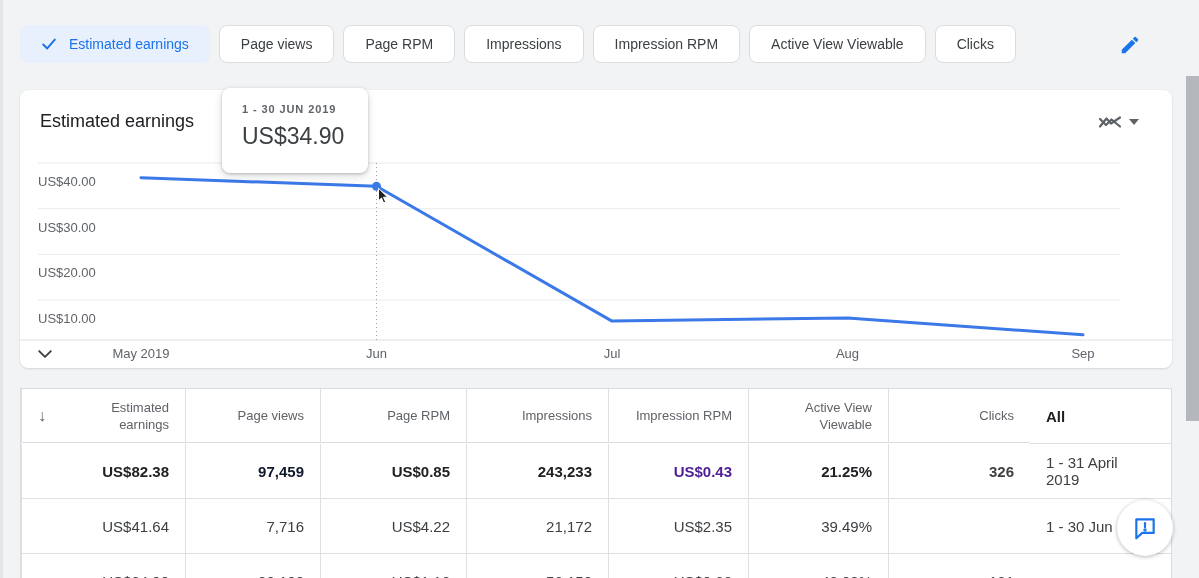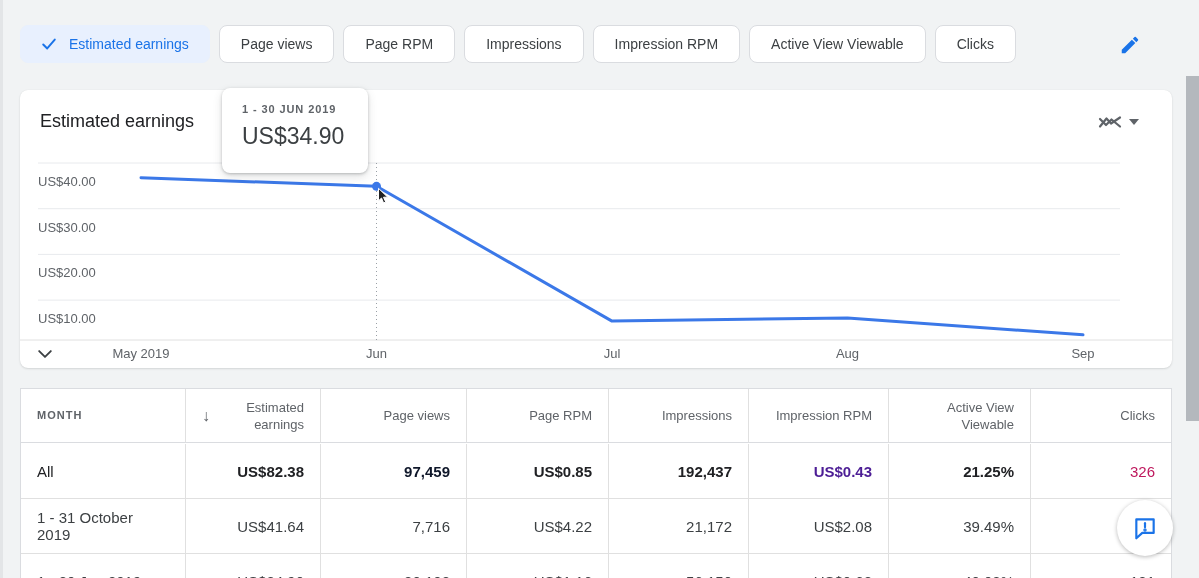--- a/index.html
+++ b/index.html
@@ -165,52 +165,51 @@
     </span>
   </button>
 </div>
 
 <div class="tooltip">
   <div class="tooltip-date">1 - 30 JUN 2019</div>
   <div class="tooltip-value">US$34.90</div>
 </div>
 
 <div class="report-table">
-  <div class="tcell thead col0 month-h">MONTH</div>
   <div class="tcell thead sorted">
     <span class="sort-icon">↓</span>
     <span class="hdr-label">Estimated earnings</span>
   </div>
   <div class="tcell thead">Page views</div>
   <div class="tcell thead">Page RPM</div>
   <div class="tcell thead">Impressions</div>
   <div class="tcell thead">Impression RPM</div>
   <div class="tcell thead">
       <span class="hdr-label">Active View Viewable</span>
     </div>
   <div class="tcell thead">Clicks</div>
 
   <div style="display:contents" class="row-bold">
-    <div class="tcell col0" style="font-weight:normal;color:#202124">All</div>
+    <div class="tcell col0" style="font-weight:bold;color:#202124">All</div>
     <div class="tcell" style="font-weight:bold;color:#202124">US$82.38</div>
     <div class="tcell" style="font-weight:bold;color:#0f172a">97,459</div>
     <div class="tcell" style="font-weight:bold;color:#202124">US$0.85</div>
-    <div class="tcell" style="font-weight:bold;color:#202124">192,437</div>
+    <div class="tcell" style="font-weight:bold;color:#202124">243,233</div>
     <div class="tcell" style="font-weight:bold;color:#4c1d95">US$0.43</div>
     <div class="tcell" style="font-weight:bold;color:#202124">21.25%</div>
-    <div class="tcell" style="font-weight:normal;color:#be185d">326</div>
+    <div class="tcell" style="font-weight:bold;color:#404040">326</div>
   </div>
 
   <div style="display:contents">
-    <div class="tcell col0">1 - 31 October 2019</div>
+    <div class="tcell col0">1 - 31 April 2019</div>
     <div class="tcell">US$41.64</div>
     <div class="tcell">7,716</div>
     <div class="tcell">US$4.22</div>
     <div class="tcell">21,172</div>
-    <div class="tcell">US$2.08</div>
+    <div class="tcell">US$2.35</div>
     <div class="tcell">39.49%</div>
     <div class="tcell"></div>
   </div>
 
   <div style="display:contents">
     <div class="tcell col0">1 - 30 Jun 2019</div>
     <div class="tcell">US$34.90</div>
     <div class="tcell">30,102</div>
     <div class="tcell">US$1.16</div>
     <div class="tcell">56,150</div>

